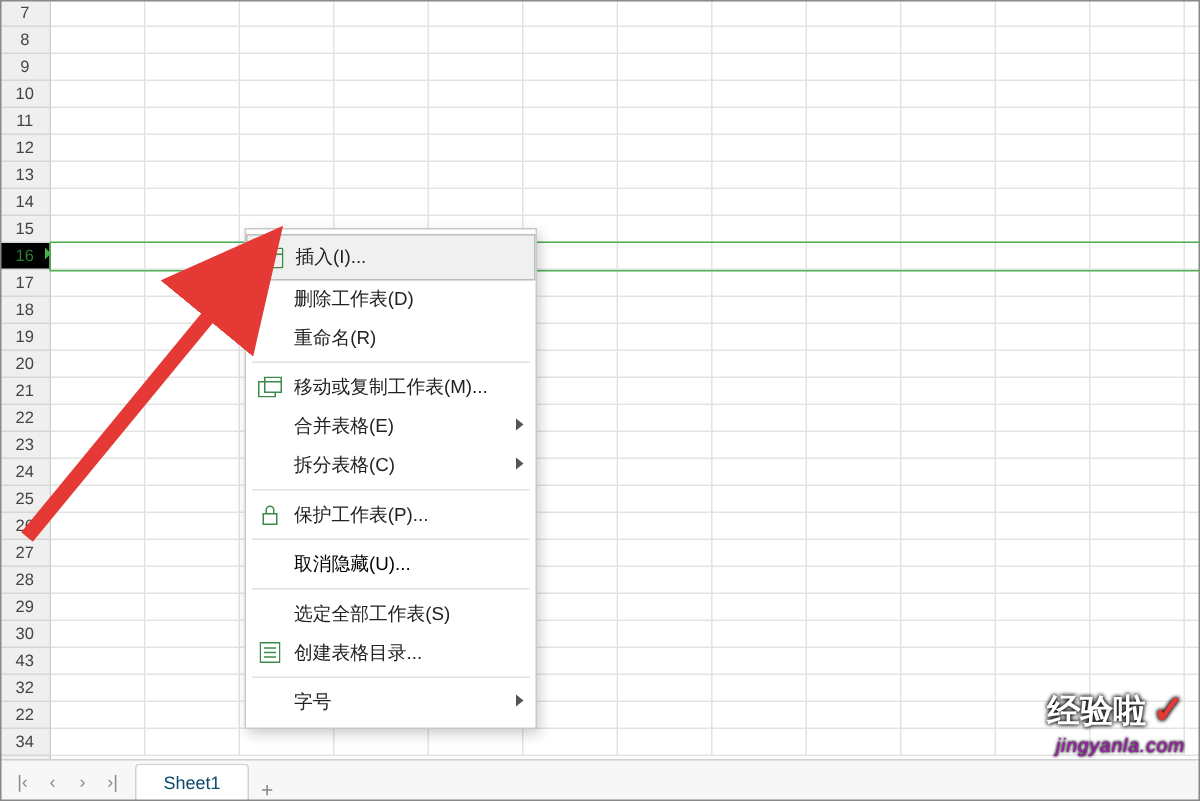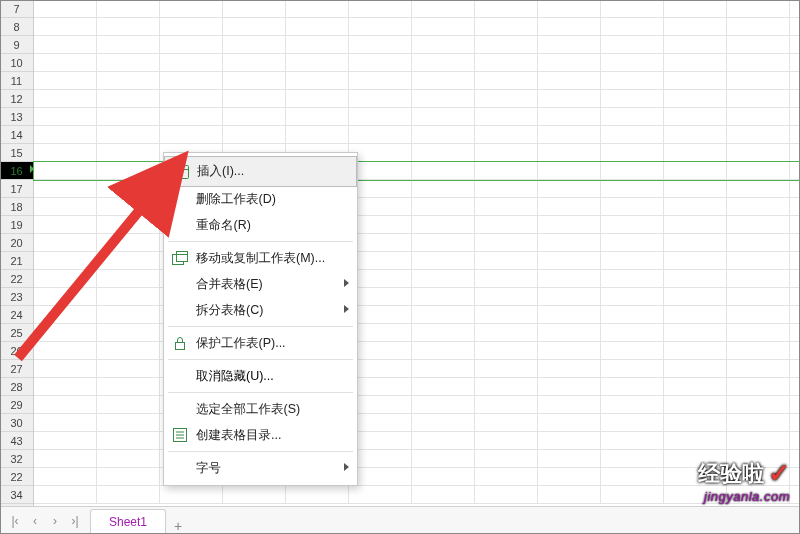--- a/index.html
+++ b/index.html
@@ -15,21 +15,21 @@
   .grid-row { height: 18px; border-bottom: 1px solid #e3e3e3; display: flex; }
   .grid-cell { width: 63px; height: 18px; border-right: 1px solid #e3e3e3; }
   .active-row-ind { position: absolute; left: 34px; top: 162px; width: 766px; height: 18px; outline: 1px solid #4caf50; pointer-events: none; }
   .active-cell-tick { position:absolute; left:30px; top:165px; width:0; height:0; border-top:4px solid transparent; border-bottom:4px solid transparent; border-left:4px solid #4caf50; }
 
   
   .tabbar { position: absolute; left: 0; bottom: 0; right: 0; height: 28px; background: #f7f7f7; border-top: 1px solid #d0d0d0; display: flex; align-items: stretch; }
   .tab-nav { display: flex; align-items: center; padding: 0 6px; gap: 2px; }
   .nav-btn { width: 18px; height: 18px; display: flex; align-items: center; justify-content: center; color: #888; font-size: 12px; }
   .tabs { display: flex; align-items: flex-end; }
-  .tab { padding: 5px 18px; background: #fff; border: 1px solid #d0d0d0; border-bottom: none; margin-top: 2px; border-top-left-radius: 3px; border-top-right-radius: 3px; color: #a21caf; font-size: 12px; }
+  .tab { padding: 5px 18px; background: #fff; border: 1px solid #d0d0d0; border-bottom: none; margin-top: 2px; border-top-left-radius: 3px; border-top-right-radius: 3px; color: #0c4a6e; font-size: 12px; }
   .tab-add { width: 24px; display: flex; align-items: center; justify-content: center; color: #888; font-size: 14px; }
 
   
   .ctx { position: absolute; left: 163px; top: 152px; width: 195px; background: #fff; border: 1px solid #c8c8c8; box-shadow: 2px 3px 8px rgba(0,0,0,0.2); padding: 4px 0; }
   .ctx-item { height: 26px; display: flex; align-items: center; padding: 0 10px 0 6px; font-size: 12.5px; color: #222; position: relative; }
   .ctx-item.hover { background: #f0f0f0; border: 1px solid #bcbcbc; height: 31px; margin: -1px 0; }
   .ctx-item.disabled { color: #000000; }
   .ctx-icon { width: 20px; height: 18px; display: flex; align-items: center; justify-content: center; margin-right: 6px; color: #3a8a4a; }
   .ctx-icon svg { display: block; }
   .ctx-sub { position: absolute; right: 8px; top: 8px; width: 0; height: 0; border-top: 4px solid transparent; border-bottom: 4px solid transparent; border-left: 5px solid #555; }

